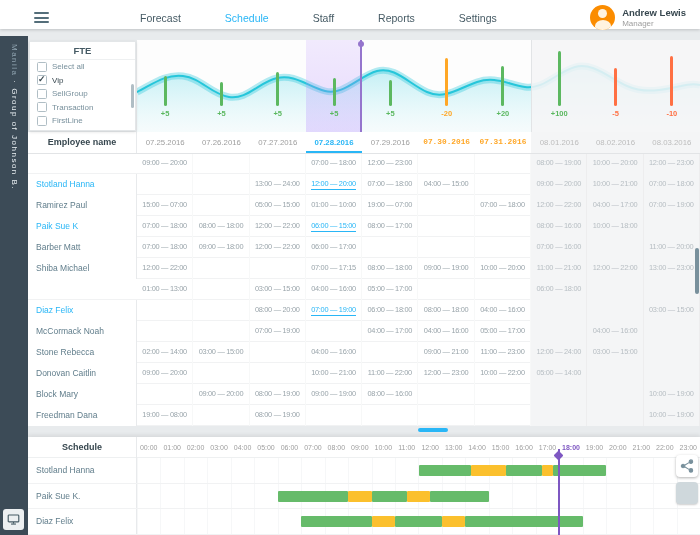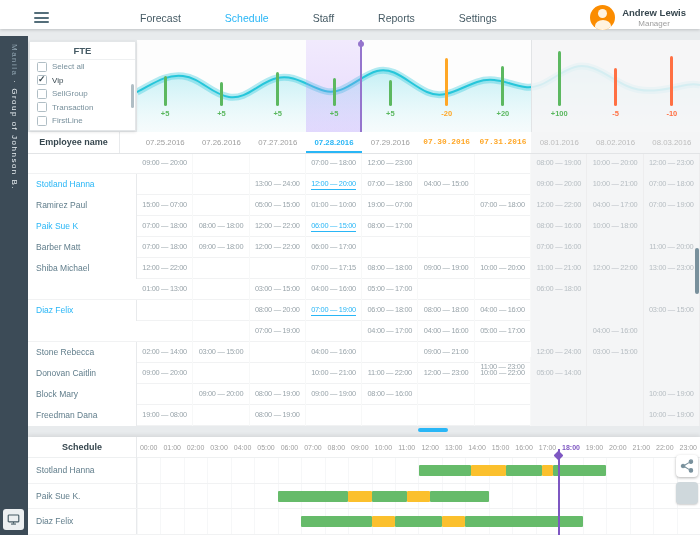--- a/index.html
+++ b/index.html
@@ -9,21 +9,21 @@
     -webkit-font-smoothing:antialiased;
   }
   
   .topbar{position:absolute;left:0;top:0;width:700px;height:29px;background:#fff;
     box-shadow:0 1px 3px rgba(0,0,0,.18);z-index:30;}
   .menu-btn{position:absolute;left:34px;top:12px;width:15px;height:11px;cursor:pointer;}
   .menu-btn span{display:block;height:2px;background:#546e7a;margin-bottom:2.5px;border-radius:1px;}
   .nav{position:absolute;left:140px;top:0;height:36px;display:flex;gap:44px;align-items:center;}
   .nav-item{font-size:10.5px;color:#455a64;cursor:pointer;white-space:nowrap;}
   .nav-item.active{color:#29b6f6;}
-  .user-box{position:absolute;right:14px;top:5px;display:flex;align-items:center;gap:7px;text-align:center;}
+  .user-box{position:absolute;right:14px;top:5px;display:flex;align-items:center;gap:7px;}
   .avatar{width:25px;height:25px;border-radius:50%;background:#fb8c00;position:relative;overflow:hidden;}
   .av-head{position:absolute;left:8px;top:4px;width:9px;height:9px;border-radius:50%;background:#fff3e0;}
   .av-body{position:absolute;left:4.5px;top:15px;width:16px;height:12px;border-radius:50% 50% 0 0;background:#fff3e0;}
   .user-name{font-size:9.5px;font-weight:bold;color:#37474f;line-height:12px;}
   .user-role{font-size:8px;color:#9e9e9e;line-height:10px;}
   
   .sidebar{position:absolute;left:0;top:36px;width:28px;height:499px;background:#3c4b57;z-index:25;}
   .sidebar-label{position:absolute;top:8px;left:50%;transform:translateX(-50%);
     writing-mode:vertical-rl;font-size:8px;letter-spacing:1.5px;white-space:nowrap;}
   .sidebar-label .loc{color:#8fa3b0;}
@@ -50,21 +50,21 @@
     border-right:2px solid #9575cd;box-sizing:border-box;}
   .purple-band::after{content:"";position:absolute;right:-4px;top:1px;width:6px;height:6px;border-radius:50%;background:#9575cd;}
   .gray-overlay{position:absolute;top:0;height:92px;z-index:4;background:rgba(244,245,246,.85);
     border-left:1px solid #e2e4e6;box-sizing:border-box;}
   .markers{position:absolute;left:0;top:0;width:563px;height:92px;z-index:6;}
   .marker-line{position:absolute;width:3px;border-radius:2px;}
   .marker-label{position:absolute;top:69px;width:40px;text-align:center;font-size:7.5px;font-weight:bold;}
   
   .date-row{position:absolute;left:28px;top:132px;width:672px;height:21px;background:#fff;
     border-bottom:1px solid #e2e4e6;z-index:10;}
-  .employee-header{position:absolute;left:0;top:0;width:92px;height:21px;line-height:21px;text-align:center;
+  .employee-header{position:absolute;left:0;top:0;width:109px;height:21px;line-height:21px;text-align:center;
     font-weight:bold;font-size:9px;color:#37474f;border-right:1px solid #e8eaec;background:#fff;box-sizing:border-box;}
   .date-cell{position:absolute;top:0;height:21px;line-height:21px;text-align:center;font-size:7.8px;
     color:#9e9e9e;box-sizing:border-box;cursor:pointer;white-space:nowrap;}
   .date-cell.selected{color:#29b6f6;font-weight:bold;border-bottom:2px solid #29b6f6;}
   .date-cell.weekend{color:#ffa726;font-weight:bold;font-family:Liberation Mono, monospace;}
   .date-cell.future{color:#bdbdbd;background:#f4f5f6;}
   
   .table{position:absolute;left:28px;top:153px;width:672px;height:273px;background:#fff;z-index:5;}
   .t-row{position:absolute;left:0;width:672px;height:21px;border-bottom:1px solid #f1f2f3;box-sizing:border-box;}
   .name-cell{position:absolute;left:0;top:0;width:109px;height:21px;line-height:20px;padding-left:8px;
@@ -321,40 +321,41 @@
       <div class="s-cell" style="left: 221.6px; width: 56.3px;"><span>08:00 — 20:00</span></div>
       <div class="s-cell sel" style="left: 277.9px; width: 56.3px;"><span>07:00 — 19:00</span></div>
       <div class="s-cell" style="left: 334.2px; width: 56.3px;"><span>06:00 — 18:00</span></div>
       <div class="s-cell" style="left: 390.5px; width: 56.3px;"><span>08:00 — 18:00</span></div>
       <div class="s-cell" style="left: 446.8px; width: 56.3px;"><span>04:00 — 16:00</span></div>
       <div class="s-cell future" style="left: 503.1px; width: 56.3px;"></div>
       <div class="s-cell future" style="left: 559.4px; width: 56.3px;"></div>
       <div class="s-cell future" style="left: 615.7px; width: 56.3px;"><span>03:00 — 15:00</span></div>
     </div>
     <div class="t-row" style="top: 168px;">
+      <div class="name-cell">McCormack Noah</div>
       <div class="s-cell" style="left: 109px; width: 56.3px;"></div>
       <div class="s-cell" style="left: 165.3px; width: 56.3px;"></div>
       <div class="s-cell" style="left: 221.6px; width: 56.3px;"><span>07:00 — 19:00</span></div>
       <div class="s-cell" style="left: 277.9px; width: 56.3px;"></div>
       <div class="s-cell" style="left: 334.2px; width: 56.3px;"><span>04:00 — 17:00</span></div>
       <div class="s-cell" style="left: 390.5px; width: 56.3px;"><span>04:00 — 16:00</span></div>
       <div class="s-cell" style="left: 446.8px; width: 56.3px;"><span>05:00 — 17:00</span></div>
       <div class="s-cell future" style="left: 503.1px; width: 56.3px;"></div>
       <div class="s-cell future" style="left: 559.4px; width: 56.3px;"><span>04:00 — 16:00</span></div>
       <div class="s-cell future" style="left: 615.7px; width: 56.3px;"></div>
     </div>
     <div class="t-row" style="top: 189px;">
       <div class="name-cell">Stone Rebecca</div>
       <div class="s-cell" style="left: 109px; width: 56.3px;"><span>02:00 — 14:00</span></div>
       <div class="s-cell" style="left: 165.3px; width: 56.3px;"><span>03:00 — 15:00</span></div>
       <div class="s-cell" style="left: 221.6px; width: 56.3px;"></div>
       <div class="s-cell" style="left: 277.9px; width: 56.3px;"><span>04:00 — 16:00</span></div>
       <div class="s-cell" style="left: 334.2px; width: 56.3px;"></div>
       <div class="s-cell" style="left: 390.5px; width: 56.3px;"><span>09:00 — 21:00</span></div>
-      <div class="s-cell" style="left: 446.8px; width: 56.3px; margin-top: 15px;"><span>11:00 — 23:00</span></div>
+      <div class="s-cell" style="left: 446.8px; width: 56.3px;"><span>11:00 — 23:00</span></div>
       <div class="s-cell future" style="left: 503.1px; width: 56.3px;"><span>12:00 — 24:00</span></div>
       <div class="s-cell future" style="left: 559.4px; width: 56.3px;"><span>03:00 — 15:00</span></div>
       <div class="s-cell future" style="left: 615.7px; width: 56.3px;"></div>
     </div>
     <div class="t-row" style="top: 210px;">
       <div class="name-cell">Donovan Caitlin</div>
       <div class="s-cell" style="left: 109px; width: 56.3px;"><span>09:00 — 20:00</span></div>
       <div class="s-cell" style="left: 165.3px; width: 56.3px;"></div>
       <div class="s-cell" style="left: 221.6px; width: 56.3px;"></div>
       <div class="s-cell" style="left: 277.9px; width: 56.3px;"><span>10:00 — 21:00</span></div>

